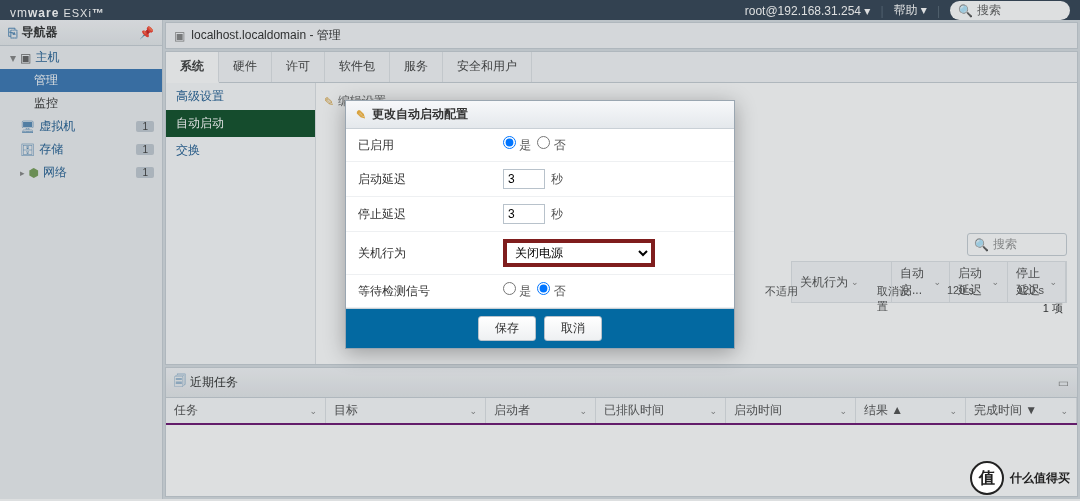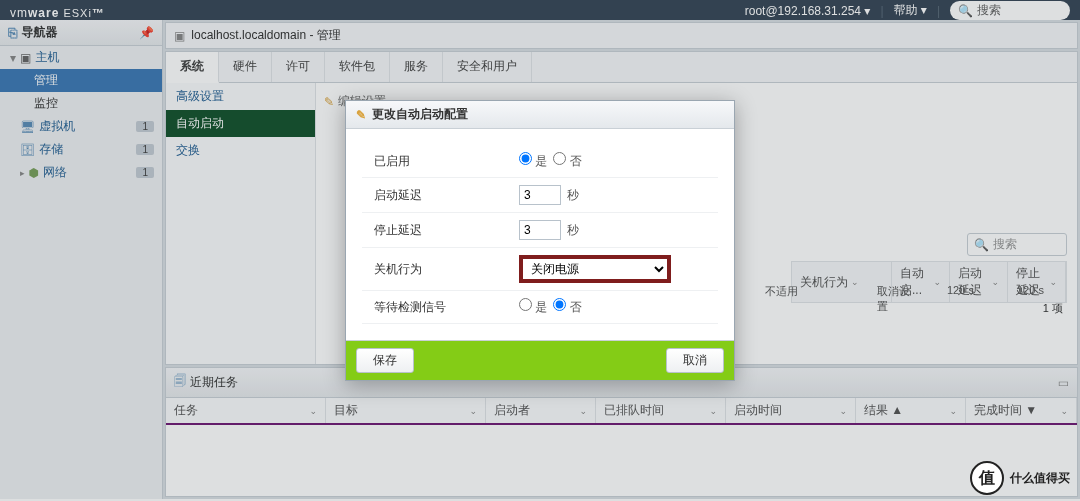--- a/index.html
+++ b/index.html
@@ -38,27 +38,27 @@
 .grid-row div{padding:3px 8px;color:#555;font-size:11px;text-align:left}
 .grid-footer{position:absolute;right:14px;top:218px;color:#333;font-size:11px}
 .tasks{background:#fff;border:1px solid #c9d0d6;height:130px}
 .tasks-header{background:linear-gradient(#f5f6f8,#e6e9ec);border-bottom:1px solid #c9d0d6;padding:4px 8px;display:flex;align-items:center;gap:4px;color:#333}
 .tasks-header .coll{margin-left:auto;color:#888}
 .tasks-cols{display:flex;border-bottom:2px solid #701a75;background:#fafbfc}
 .tasks-cols div{padding:4px 8px;border-right:1px solid #e0e3e7;color:#555;font-size:11px;display:flex;align-items:center;justify-content:space-between}
 .overlay{position:absolute;inset:0;background:rgba(30,40,50,0.15);display:flex;align-items:flex-start;justify-content:center;padding-top:100px}
 .dialog{width:390px;background:#fff;border:1px solid #9aa6b1;box-shadow:0 4px 20px rgba(0,0,0,0.3)}
 .dialog-title{background:linear-gradient(#f7f8fa,#e4e8ec);border-bottom:1px solid #c9d0d6;padding:5px 10px;display:flex;align-items:center;gap:6px;color:#333;font-weight:bold;font-size:12px}
-.dialog-body{padding:16px}
+.dialog-body{padding:0}
 .form-row{display:flex;border-bottom:1px solid #eef0f2;padding:7px 12px;align-items:center}
 .form-row .lbl{width:145px;color:#333}
 .form-row .ctrl{flex:1;display:flex;align-items:center;gap:6px;color:#555}
 .form-row input[type=text]{width:42px;border:1px solid #b8c2cb;padding:2px 4px}
 .form-row select{width:152px;border:4px solid #7f1d1d;padding:2px 4px;background:#fff}
-.dialog-footer{background:#84cc16;border-top:1px solid #c9d0d6;padding:7px 10px;display:flex;justify-content:space-between;gap:8px}
+.dialog-footer{background:#0369a1;border-top:1px solid #c9d0d6;padding:7px 10px;display:flex;justify-content:center;gap:8px}
 .btn{background:linear-gradient(#fff,#eef0f2);border:1px solid #b8c2cb;border-radius:3px;padding:3px 16px;cursor:pointer;color:#333}
 .watermark{position:absolute;right:10px;bottom:6px;display:flex;align-items:center;gap:6px;font-size:18px;font-weight:bold;color:#222}
 .watermark .circ{width:34px;height:34px;border-radius:50%;background:#fff;border:2px solid #222;display:flex;align-items:center;justify-content:center;font-size:16px}
 .chev{color:#888;font-size:9px}
 </style>
 </head>
 <body>
 
 <div class="topbar">
   <span class="logo"><span class="vm">vm</span><span>ware</span><span style="font-weight:normal;font-size:11px"> ESXi</span>™</span>

